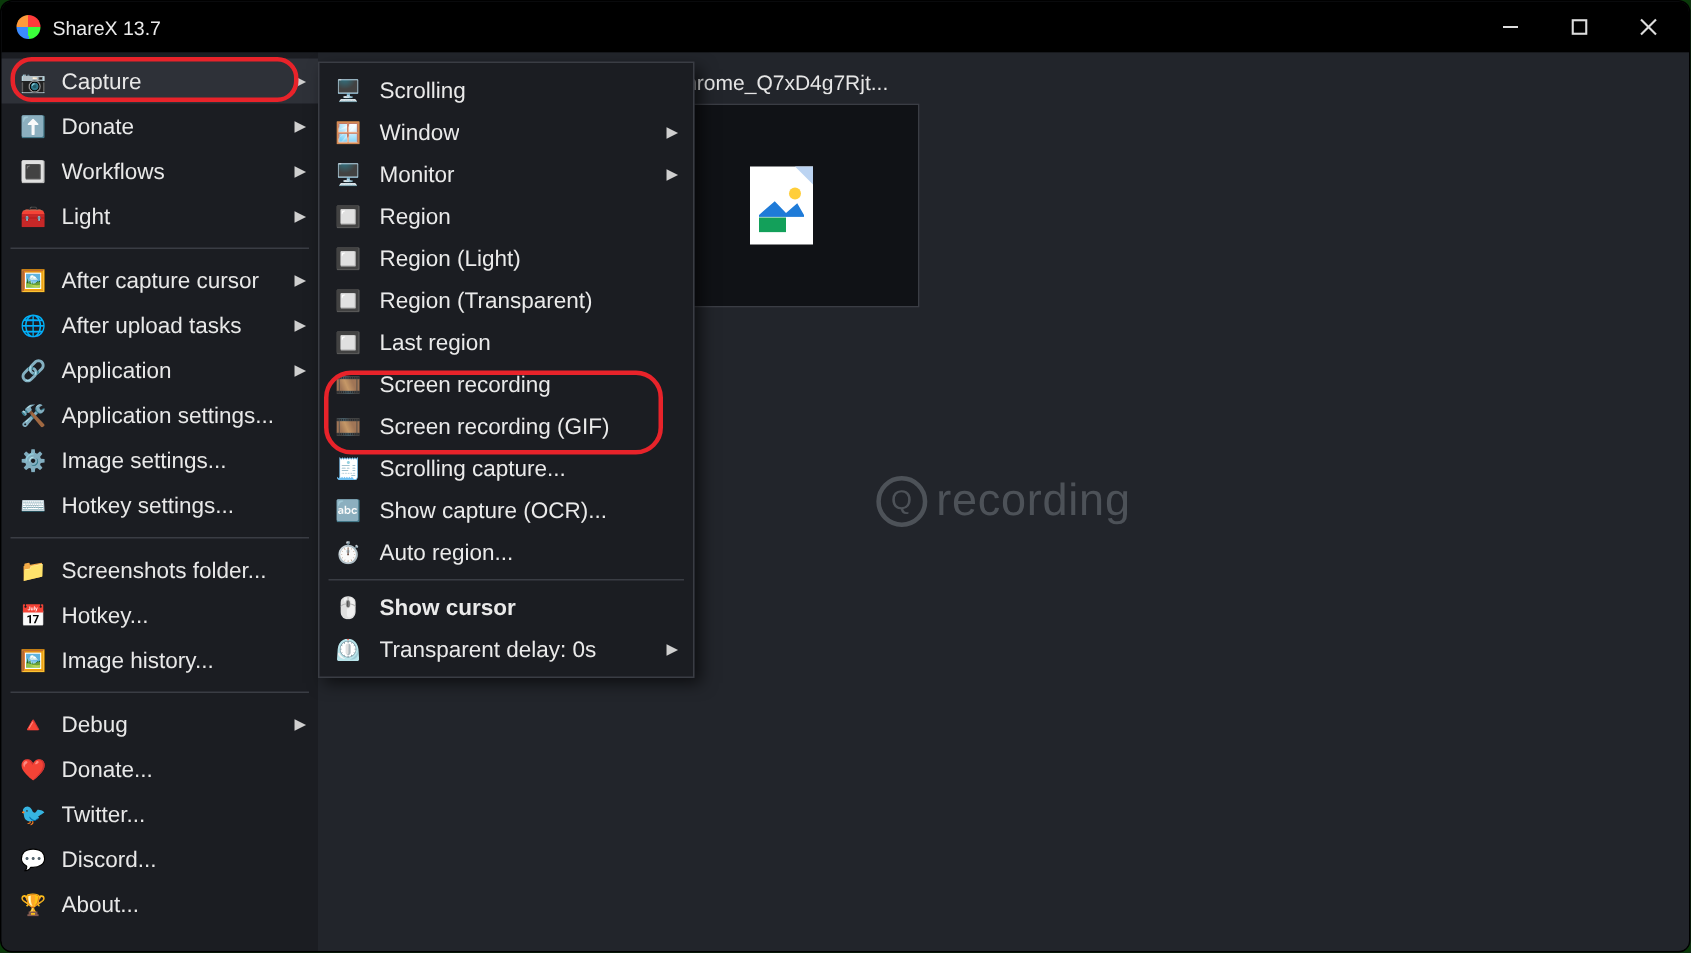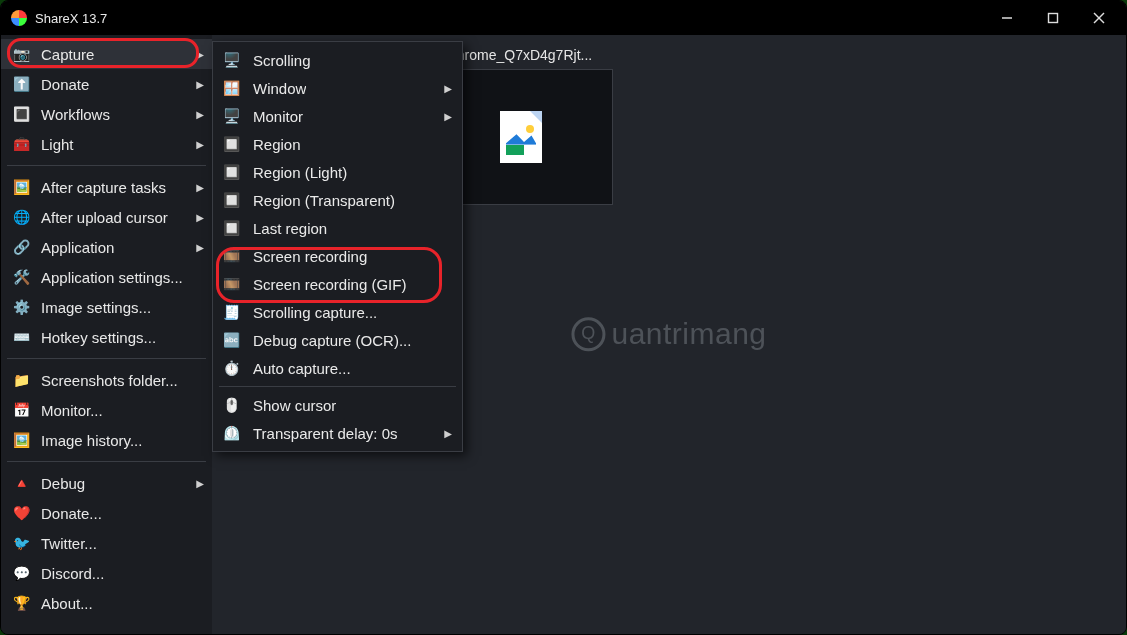--- a/index.html
+++ b/index.html
@@ -45,21 +45,21 @@
   .submenu {
     position: absolute; left: 211px; top: 40px; width: 251px;
     background: #1b1d22; border: 1px solid #3a3d44; box-shadow: 4px 4px 10px rgba(0,0,0,.6);
     padding: 4px 0; z-index: 20;
   }
   .sub-item {
     display: flex; align-items: center; height: 28px; padding: 0 10px 0 10px; gap: 12px;
     color: #eaeaea; font-size: 15px; cursor: pointer; position:relative;
   }
   .sub-item .arrow { margin-left: auto; font-size: 10px; color: #cfcfcf; }
-  .sub-item.bold .label { font-weight: 400; }
+  .sub-item.bold .label { font-weight: 700; }
   .sub-sep { height:1px; background:#3a3d44; margin:4px 6px; }
   .si-icon { width: 18px; display:flex; justify-content:center; font-size:14px; }
 
   .red-box2 {
     position:absolute; left:215px; top:246px; width:226px; height:56px;
     border:3px solid #e8232a; border-radius:18px; pointer-events:none; z-index:25;
   }
 
   .content { flex:1; background:#22252b; position:relative; }
   .thumbs { display:flex; gap:14px; padding:12px 0 0 10px; }
@@ -151,26 +151,26 @@
           <span class="arrow">▶</span>
         </div>
         <div class="menu-item">
           <span class="mi-icon">🧰</span>
           <span class="label">Light</span>
           <span class="arrow">▶</span>
         </div>
         <div class="menu-sep"></div>
         <div class="menu-item">
           <span class="mi-icon">🖼️</span>
-          <span class="label">After capture tasks</span>
+          <span class="label">After capture cursor</span>
           <span class="arrow">▶</span>
         </div>
         <div class="menu-item">
           <span class="mi-icon">🌐</span>
-          <span class="label">After upload cursor</span>
+          <span class="label">After upload tasks</span>
           <span class="arrow">▶</span>
         </div>
         <div class="menu-item">
           <span class="mi-icon">🔗</span>
           <span class="label">Application</span>
           <span class="arrow">▶</span>
         </div>
         <div class="menu-item">
           <span class="mi-icon">🛠️</span>
           <span class="label">Application settings...</span>
@@ -183,21 +183,21 @@
           <span class="mi-icon">⌨️</span>
           <span class="label">Hotkey settings...</span>
         </div>
         <div class="menu-sep"></div>
         <div class="menu-item">
           <span class="mi-icon">📁</span>
           <span class="label">Screenshots folder...</span>
         </div>
         <div class="menu-item">
           <span class="mi-icon">📅</span>
-          <span class="label">Monitor...</span>
+          <span class="label">Hotkey...</span>
         </div>
         <div class="menu-item">
           <span class="mi-icon">🖼️</span>
           <span class="label">Image history...</span>
         </div>
         <div class="menu-sep"></div>
         <div class="menu-item">
           <span class="mi-icon">🔺</span>
           <span class="label">Debug</span>
           <span class="arrow">▶</span>
@@ -229,21 +229,21 @@
             <div class="thumb-title">chrome_Q7xD4g7Rjt...</div>
             <div class="thumb ">
               <div class="file-icon">
                 <div class="sun"></div>
               </div>
             </div>
           </div>
         </div>
       <div class="watermark">
         <span class="wm-q">Q</span>
-        <span>uantrimang</span>
+        <span>recording</span>
       </div>
     </div>
   </div>
 
   <div class="submenu" id="submenu">
       <div class="sub-item">
         <span class="si-icon">🖥️</span>
         <span class="label">Scrolling</span>
       </div>
       <div class="sub-item">
@@ -279,25 +279,25 @@
       <div class="sub-item">
         <span class="si-icon">🎞️</span>
         <span class="label">Screen recording (GIF)</span>
       </div>
       <div class="sub-item">
         <span class="si-icon">🧾</span>
         <span class="label">Scrolling capture...</span>
       </div>
       <div class="sub-item">
         <span class="si-icon">🔤</span>
-        <span class="label">Debug capture (OCR)...</span>
+        <span class="label">Show capture (OCR)...</span>
       </div>
       <div class="sub-item">
         <span class="si-icon">⏱️</span>
-        <span class="label">Auto capture...</span>
+        <span class="label">Auto region...</span>
       </div>
       <div class="sub-sep"></div>
       <div class="sub-item bold">
         <span class="si-icon">🖱️</span>
         <span class="label">Show cursor</span>
       </div>
       <div class="sub-item">
         <span class="si-icon">⏲️</span>
         <span class="label">Transparent delay: 0s</span>
         <span class="arrow">▶</span>

